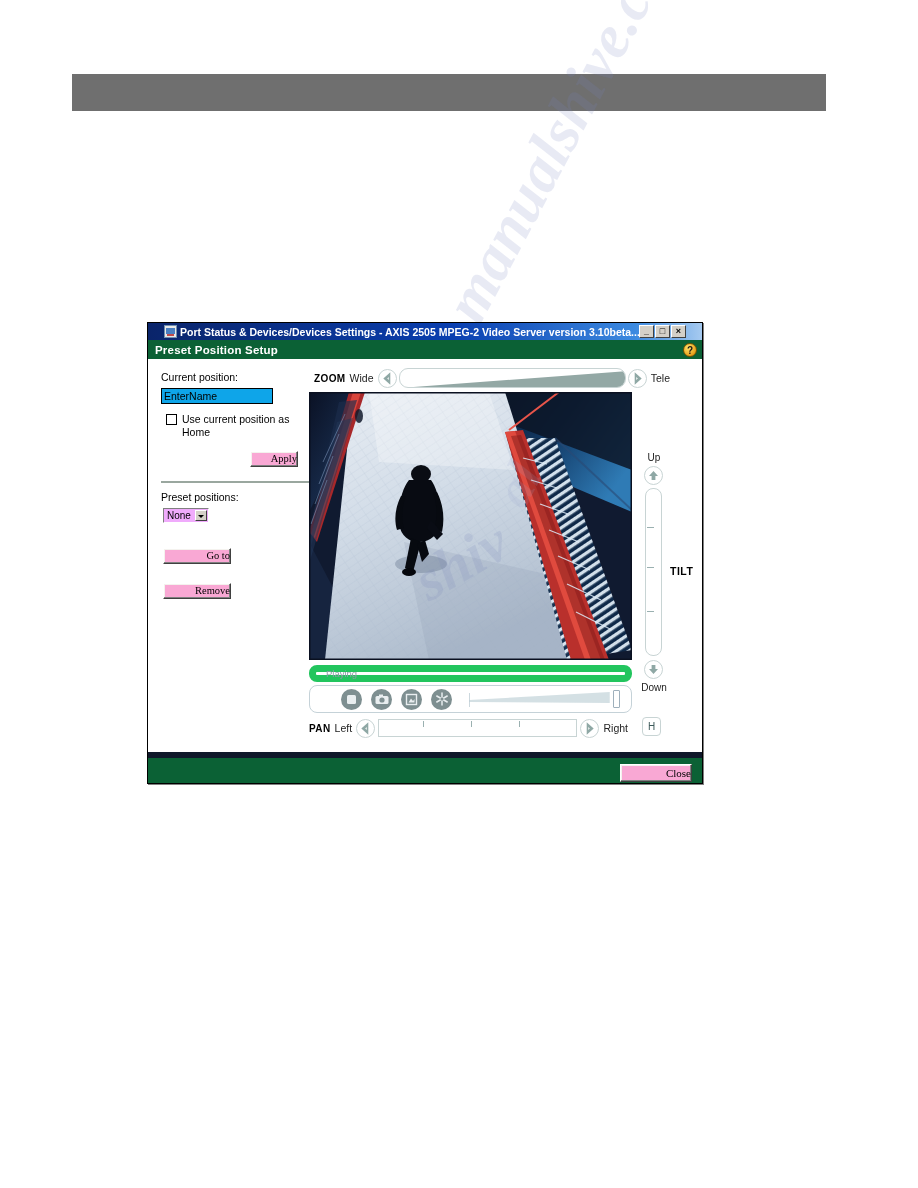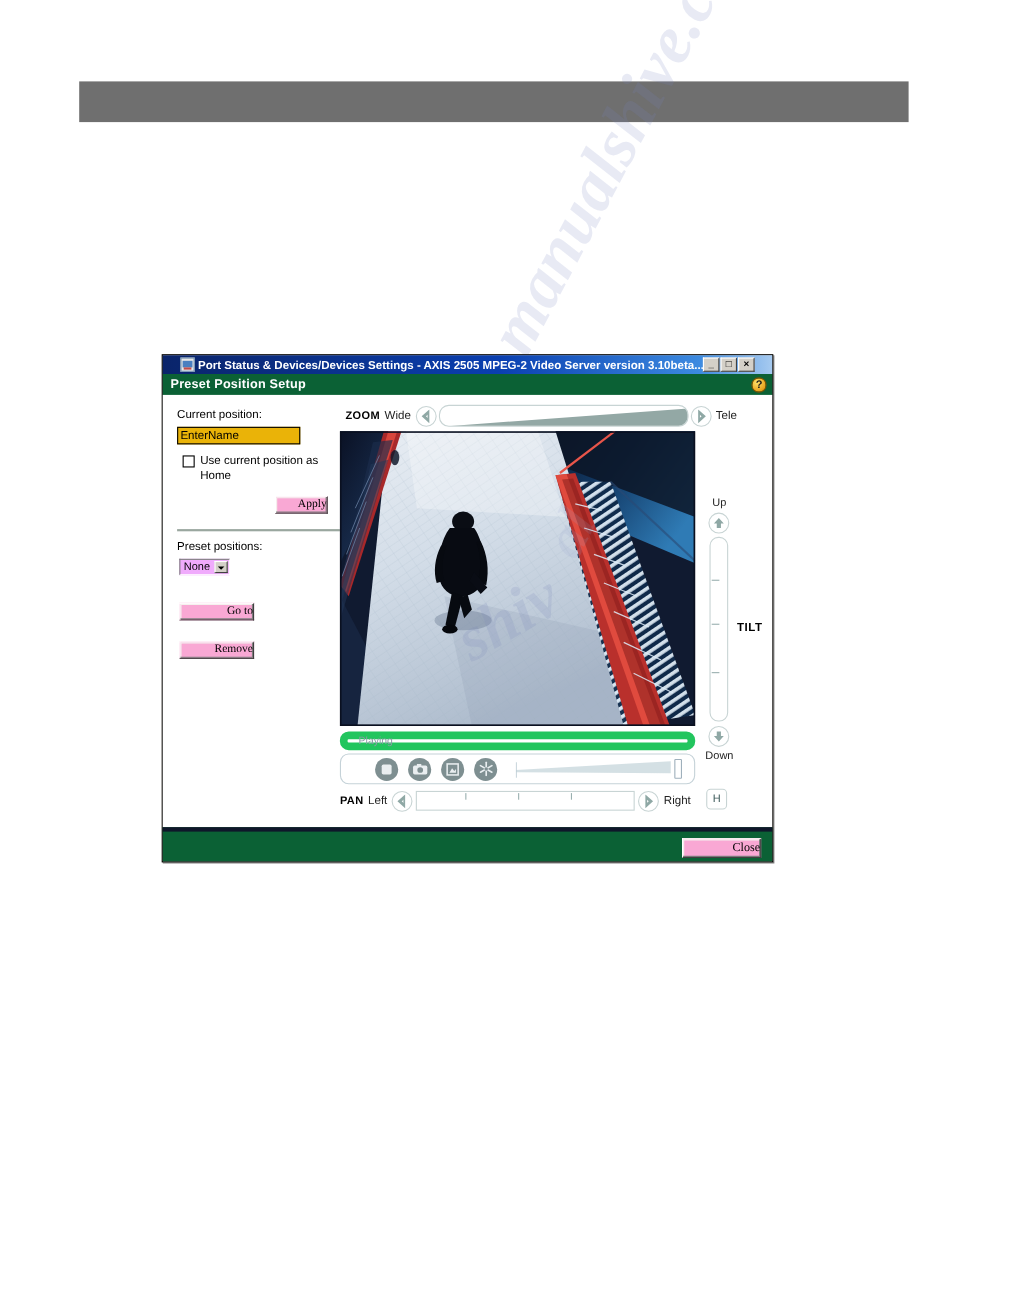--- a/index.html
+++ b/index.html
@@ -158,21 +158,21 @@
     width: 148px;
   }
   .field-label {
     font-size: 10.5px;
     color: #000000;
     margin-bottom: 3px;
   }
   #name-input {
     width: 112px; height: 16px;
     border: 1px solid #000000;
-    background: #eab308;
+    background: #0ea5e9;
     font-family: "Liberation Sans", sans-serif;
     font-size: 10.5px;
     color: #000000;
     padding: 0 2px;
     box-sizing: border-box;
     outline: none;
   }
   #home-check-row {
     display: flex;
     align-items: flex-start;
@@ -455,21 +455,21 @@
     box-sizing: border-box;
   }
 
   
   #footer {
     position: absolute;
     left: 0; bottom: 0;
     width: 100%;
     height: 31px;
     background: #0b6135;
-    border-top: 4px solid #0f172a;
+    border-top: 6px solid #0f172a;
     box-sizing: border-box;
   }
   #close-btn {
     position: absolute;
     right: 10px; top: 6px;
     width: 72px; height: 18px;
     line-height: 16px;
     font-size: 11px;
   }
 </style>

